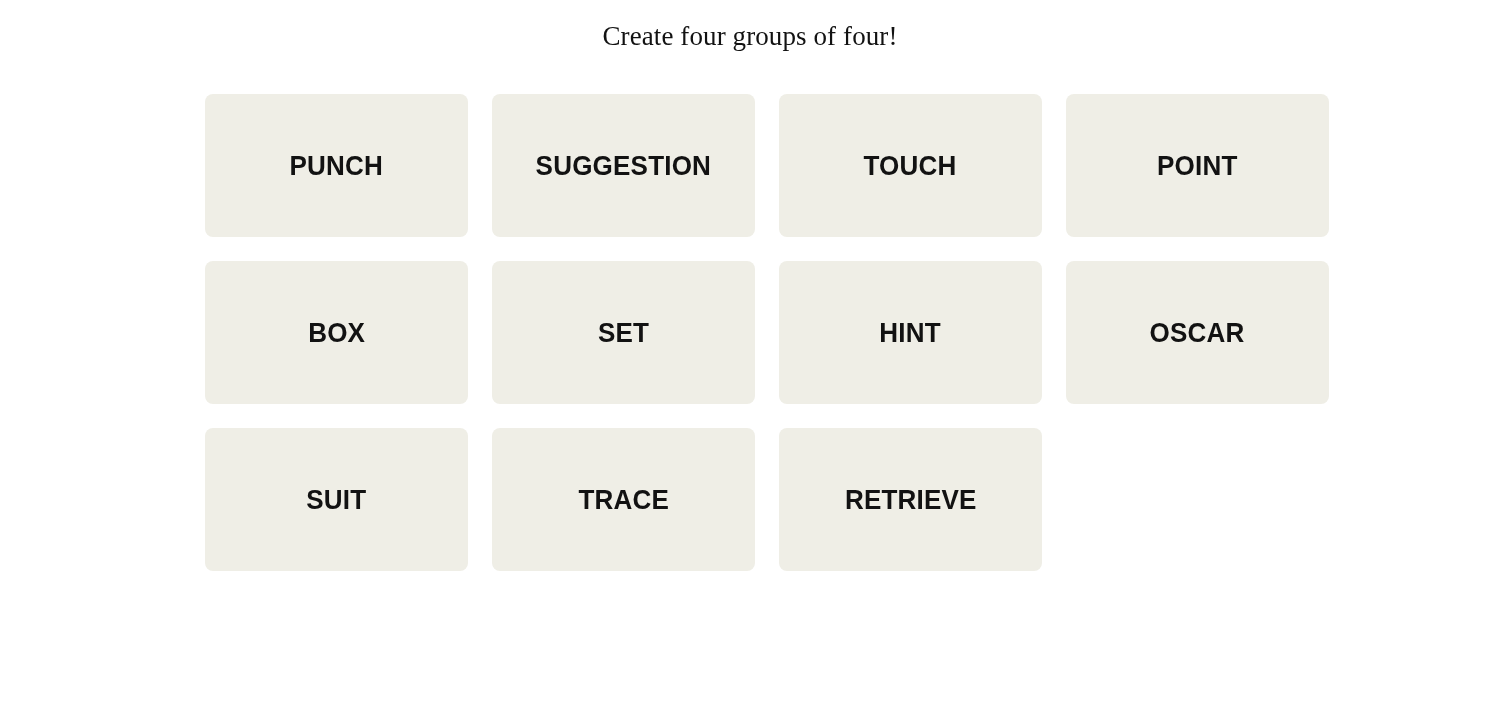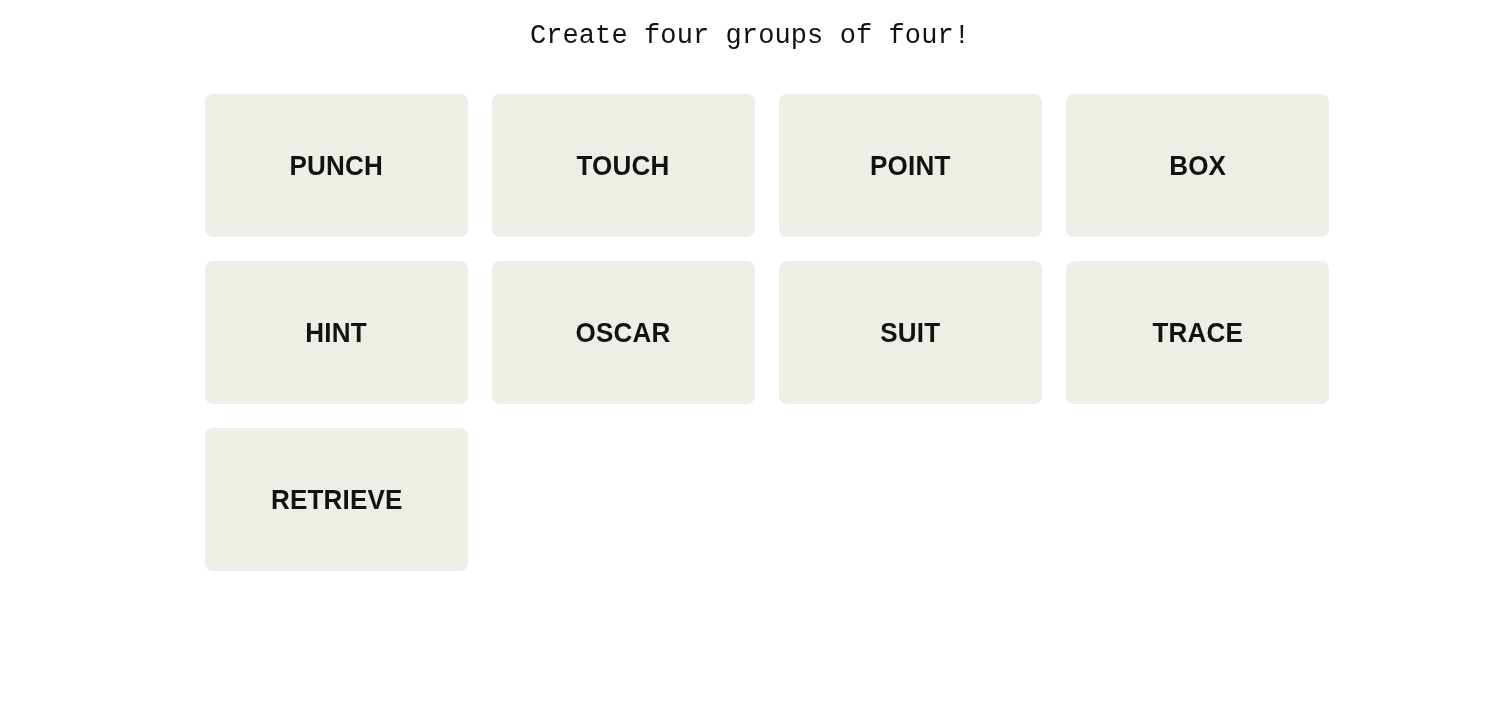--- a/index.html
+++ b/index.html
@@ -21,21 +21,21 @@
     background: #ffffff;
     box-sizing: border-box;
   }
 
   .game-title {
     position: absolute;
     top: 18px;
     left: 0;
     width: 1500px;
     text-align: center;
-    font-family: Liberation Mono, monospace;
+    font-family: Liberation Serif, serif;
     font-size: 27px;
     font-weight: 400;
     line-height: 36px;
     color: #121212;
     letter-spacing: 0.1px;
     white-space: nowrap;
   }
 
   .grid-wrap {
     position: absolute;
@@ -88,28 +88,34 @@
 
   <div class="game-title">Create four groups of four!</div>
 
   <div class="grid-wrap">
     <div class="grid">
 
       <div class="tile">
         <span class="tile-label">PUNCH</span>
       </div>
       <div class="tile">
+        <span class="tile-label">SUGGESTION</span>
+      </div>
+      <div class="tile">
         <span class="tile-label">TOUCH</span>
       </div>
       <div class="tile">
         <span class="tile-label">POINT</span>
       </div>
 
       <div class="tile">
         <span class="tile-label">BOX</span>
+      </div>
+      <div class="tile">
+        <span class="tile-label">SET</span>
       </div>
 
       <div class="tile">
         <span class="tile-label">HINT</span>
       </div>
       <div class="tile">
         <span class="tile-label">OSCAR</span>
       </div>
       <div class="tile">
         <span class="tile-label">SUIT</span>

